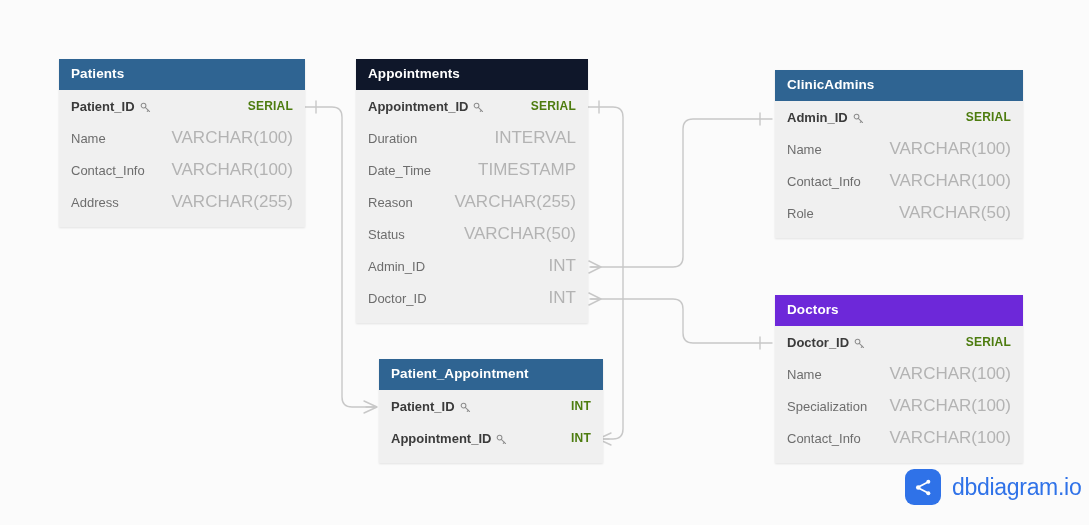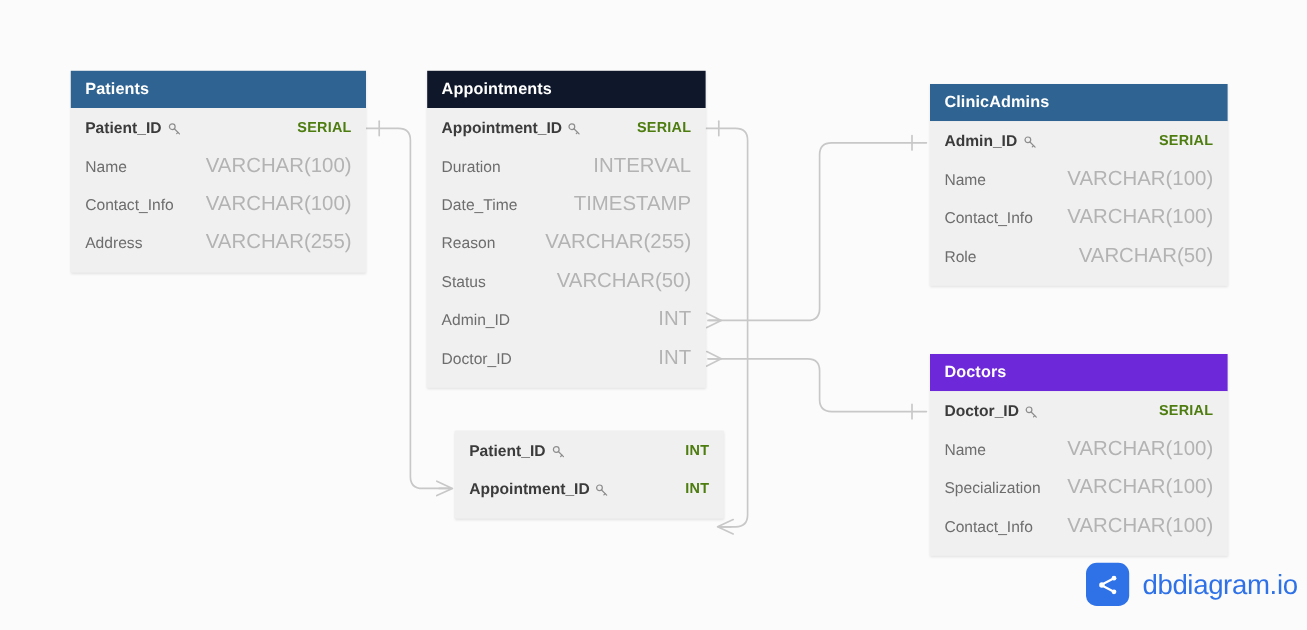--- a/index.html
+++ b/index.html
@@ -301,20 +301,21 @@
           </div>
           <div class="field-row">
             <span class="field-name">
               <span>Contact_Info</span>
             </span>
             <span class="field-type">VARCHAR(100)</span>
           </div>
         </div>
       </div>
       <div class="table-card" style="left: 379px; top: 359px; width: 224px;">
+        <div class="table-header" style="background: rgb(47, 100, 146);">Patient_Appointment</div>
         <div class="table-body" style="background: rgb(240, 240, 240);">
           <div class="field-row is-pk">
             <span class="field-name">
               <span>Patient_ID</span>
               <span class="key-icon">
                 <svg viewBox="0 0 24 24" width="13" height="13" fill="none" stroke="#8d8d8d" stroke-width="1.9" stroke-linecap="round" stroke-linejoin="round">
                   <circle cx="8.4" cy="8.4" r="4.4"></circle>
                   <line x1="11.6" y1="11.6" x2="19.5" y2="19.5"></line>
                   <line x1="17.2" y1="17.2" x2="15.2" y2="19.2"></line>
                 </svg>

